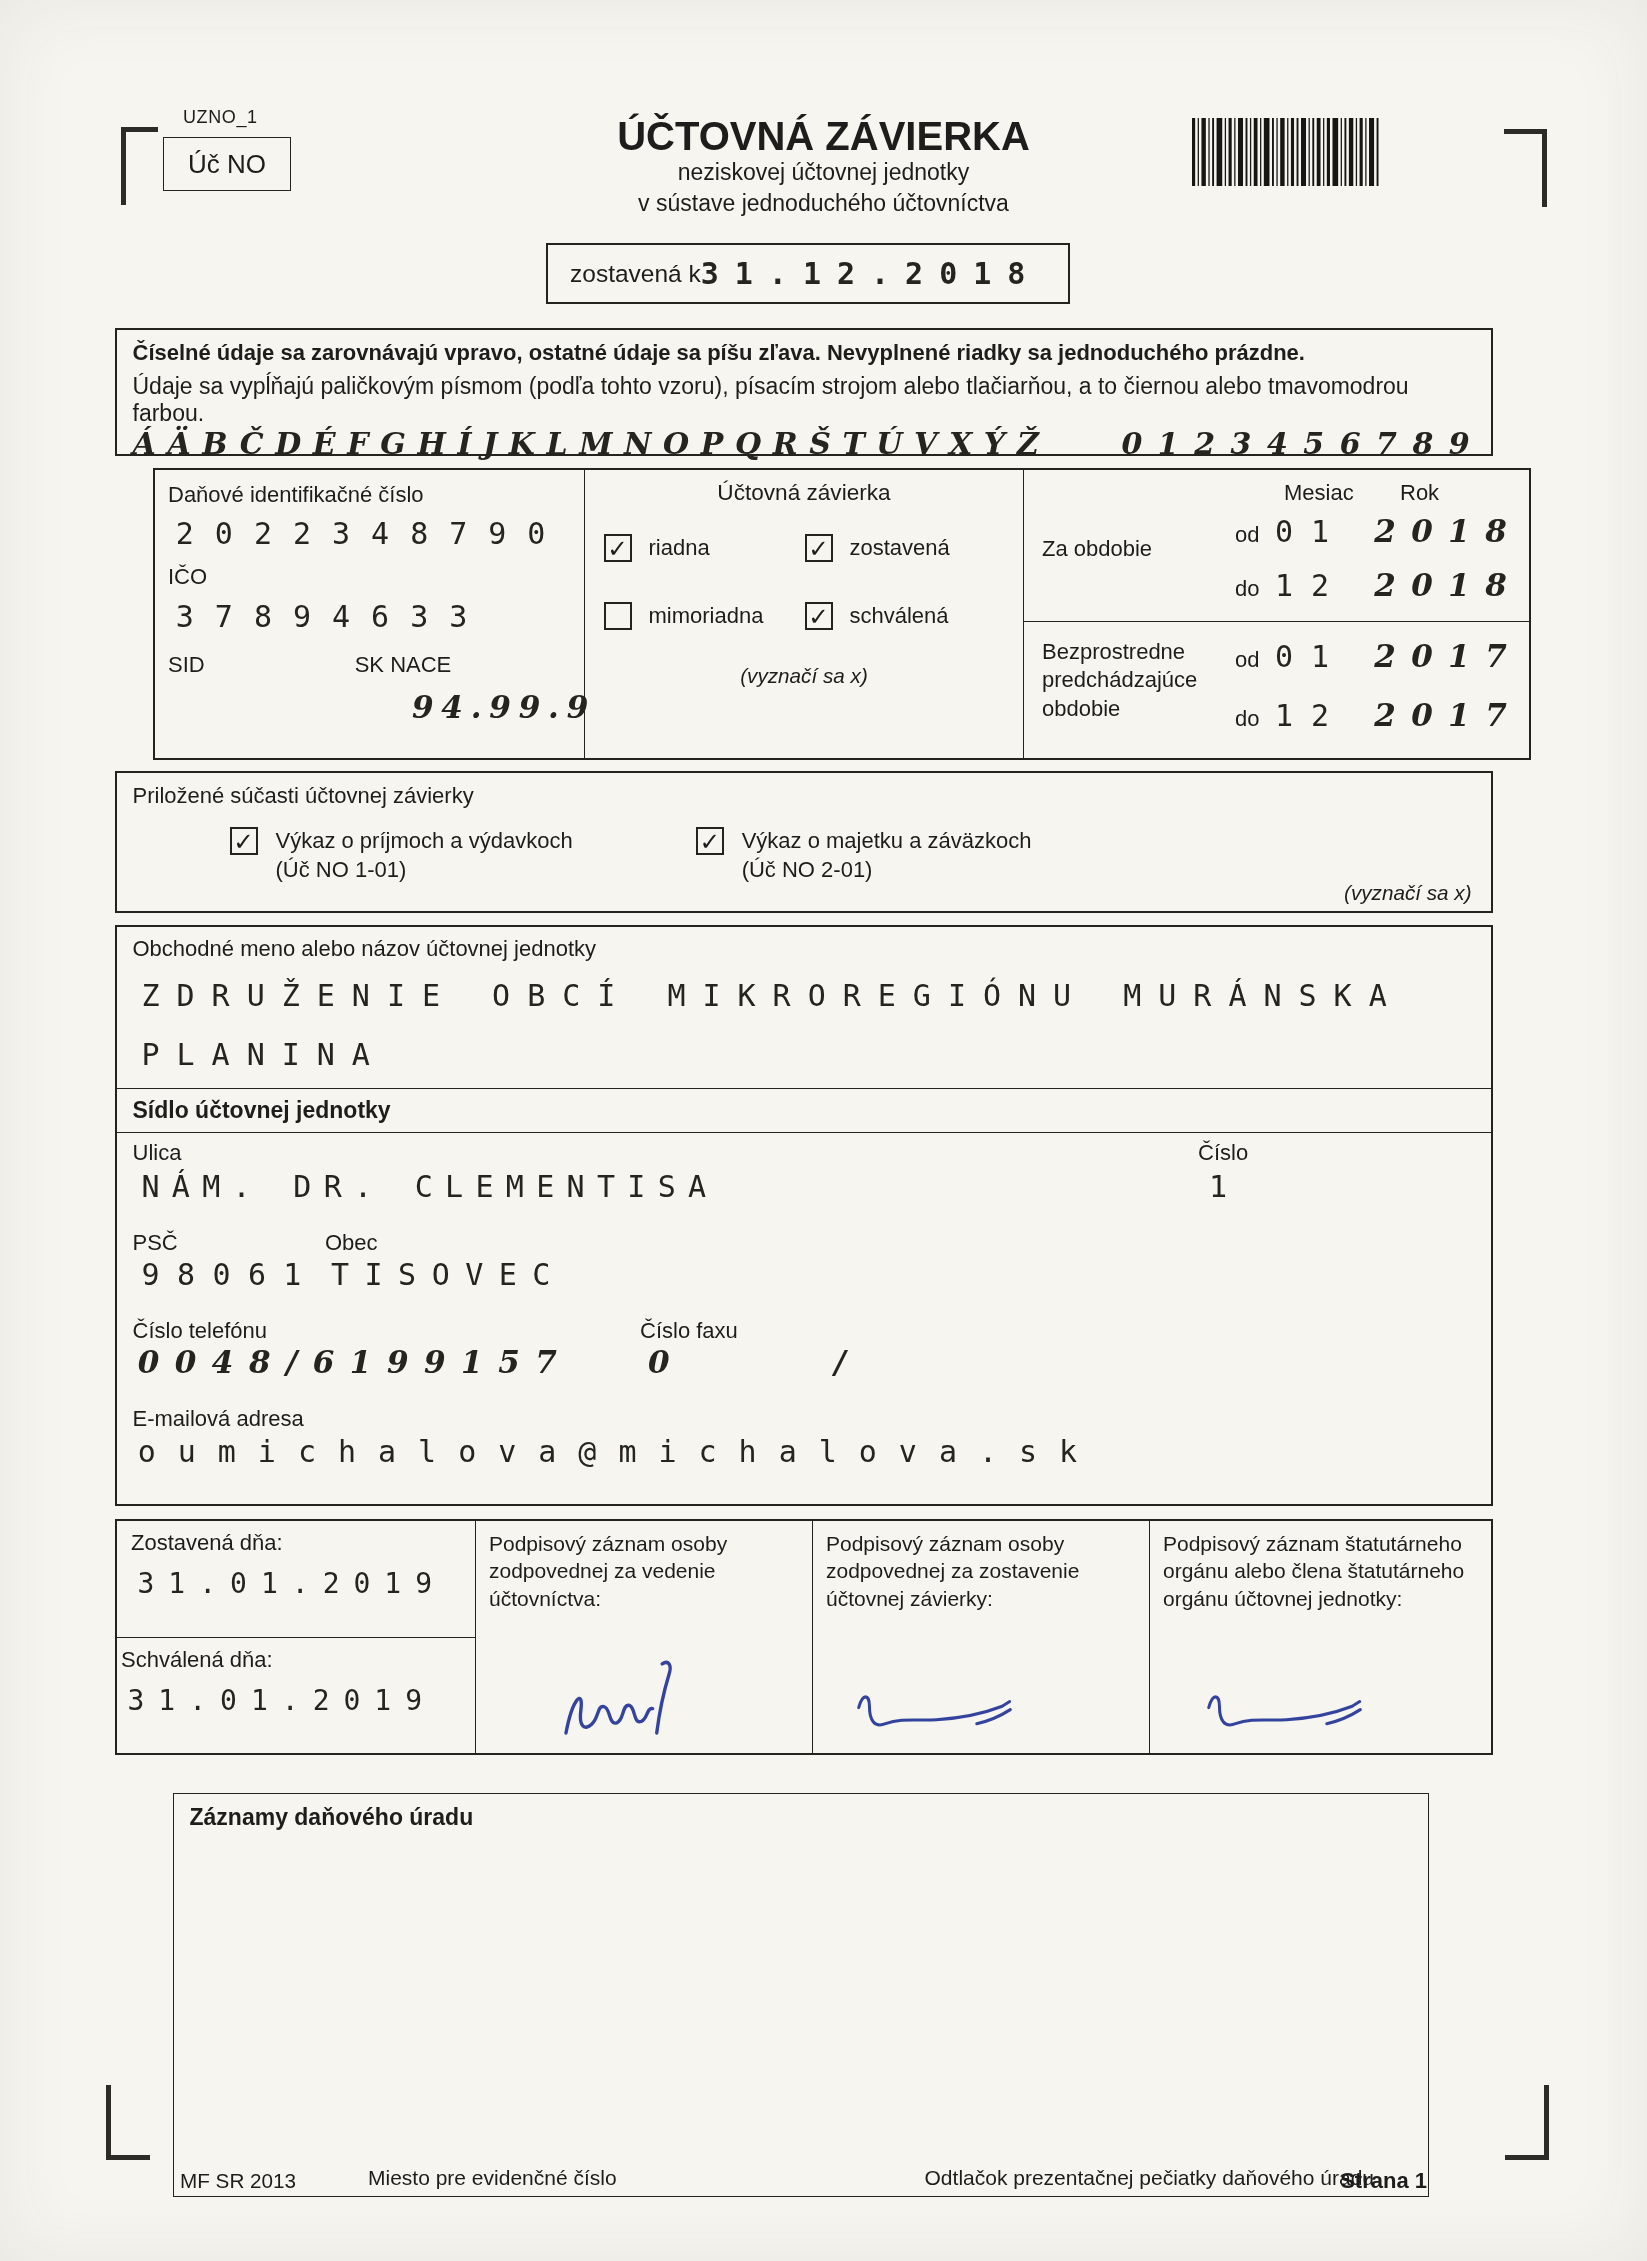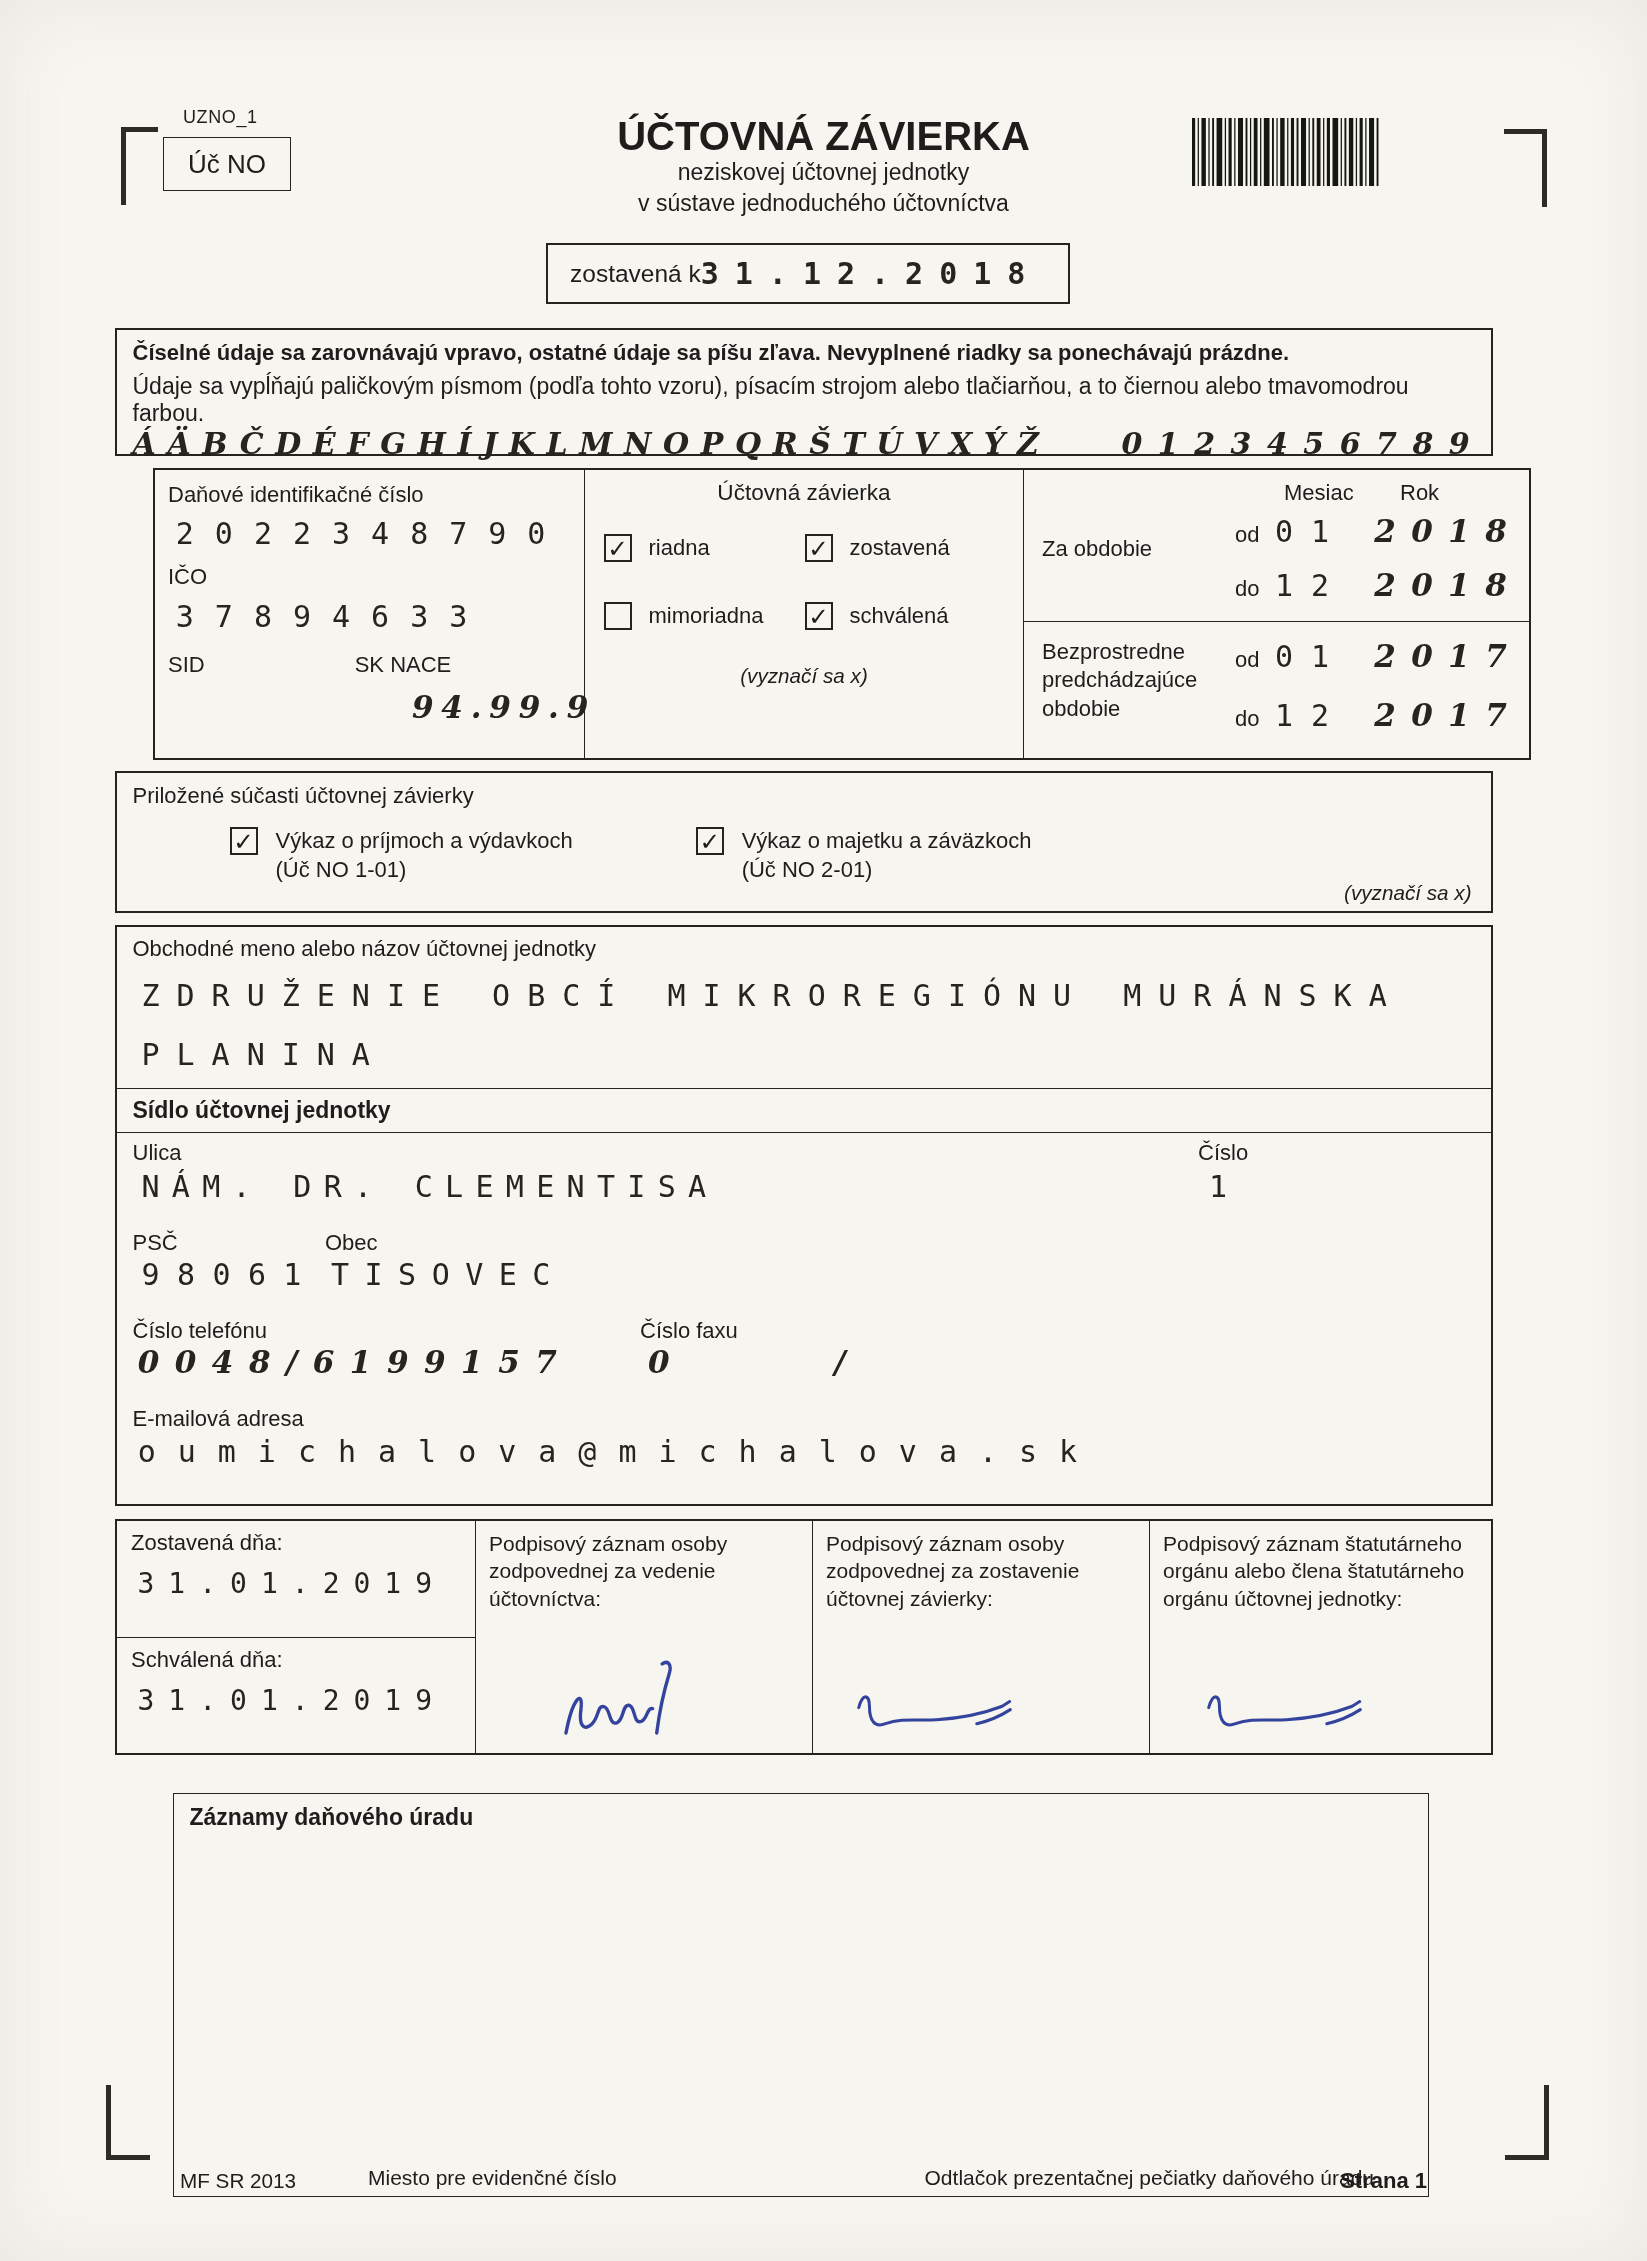--- a/index.html
+++ b/index.html
@@ -94,21 +94,21 @@
         <rect x="293" y="0" width="3" height="100"></rect>
     </g>
   </svg>
 
   <div class="abs box" style="left:546px;top:243px;width:524px;height:61px;display:flex;align-items:center;padding:0 22px;">
     <span style="font-size:24.5px;">zostavená k</span>
     <span class="val b" style="letter-spacing:16px;">31.12.2018</span>
   </div>
 
   <div class="abs box" style="left:115px;top:328px;width:1378px;height:128px;padding:10.3px 15.5px;">
-    <div class="b" style="font-size:22px;">Číselné údaje sa zarovnávajú vpravo, ostatné údaje sa píšu zľava. Nevyplnené riadky sa ponechávajú prázdne.</div>
+    <div class="b" style="font-size:22px;">Číselné údaje sa zarovnávajú vpravo, ostatné údaje sa píšu zľava. Nevyplnené riadky sa jednoduchého prázdne.</div>
     <div style="font-size:23px;margin-top:6.5px;">Údaje sa vypĺňajú paličkovým písmom (podľa tohto vzoru), písacím strojom alebo tlačiarňou, a to čiernou alebo tmavomodrou farbou.</div>
     <div style="display:flex;align-items:baseline;">
       <span class="script" style="font-size:30px;letter-spacing:11.6px;">ÁÄBČDÉFGHÍJKLMNOPQRŠTÚVXÝŽ</span>
       <span class="script" style="font-size:30px;letter-spacing:15.5px;margin-left:71px;">0123456789</span>
     </div>
   </div>
 
   <div class="abs box" style="left:115px;top:468px;width:1378px;height:292px;display:grid;grid-template-columns:430px 439px 1fr;margin-left:38px;">
 
     <div style="padding:11.6px 13px;border-right:1.9px solid #24231f;">
@@ -228,21 +228,21 @@
       <div class="abs val" style="left:20.7px;top:302px;letter-spacing:22px;">oumichalova@michalova.sk</div>
     </div>
   </div>
 
   <div class="abs box" style="left:115px;top:1519px;width:1378px;height:236px;display:grid;grid-template-columns:359px 337px 337px 1fr;">
     <div style="border-right:1.9px solid #24231f;display:flex;flex-direction:column;">
       <div style="flex:1;padding:9px 14px;">
         <div class="lbl">Zostavená dňa:</div>
         <div class="val" style="font-size:28px;letter-spacing:14px;margin:13px 0 0 6.5px;">31.01.2019</div>
       </div>
-      <div style="flex:1;border-top:1.9px solid #24231f;padding:9px 14px;">
+      <div style="flex:1;border-top:1.9px solid #24231f;padding:9px 4px;">
         <div class="lbl">Schválená dňa:</div>
         <div class="val" style="font-size:28px;letter-spacing:14px;margin:13px 0 0 6.5px;">31.01.2019</div>
       </div>
     </div>
 
     <div style="border-right:1.9px solid #24231f;padding:9px 13px;position:relative;">
       <div style="font-size:21px;line-height:1.3;">Podpisový záznam osoby zodpovednej za vedenie účtovníctva:</div>
       <svg class="abs" style="left:71px;bottom:3.9px;" width="149" height="97" viewBox="0 0 220 140">
         <g fill="none" stroke="#33439e" stroke-width="5" stroke-linecap="round">
           <path d="M28 118 C38 66 54 52 50 84 C47 106 54 116 66 105 C77 95 74 77 84 79 C94 81 91 107 103 103 C114 99 111 75 121 77 C131 79 127 105 139 101 C149 97 147 80 156 82"></path>

